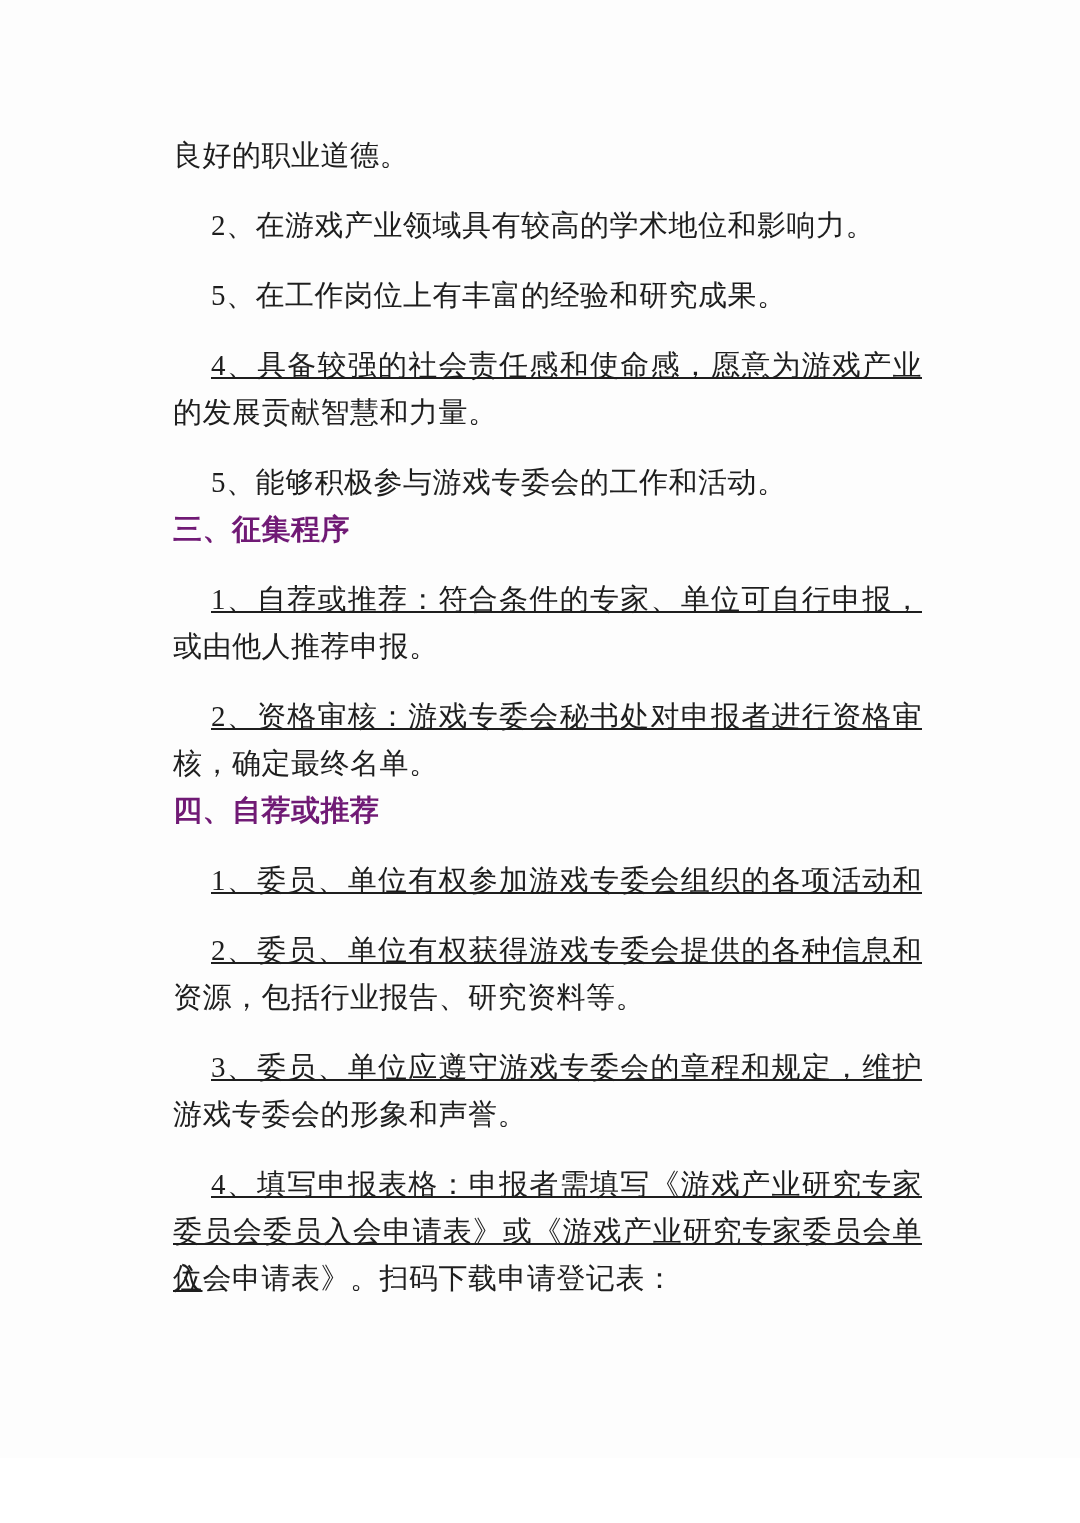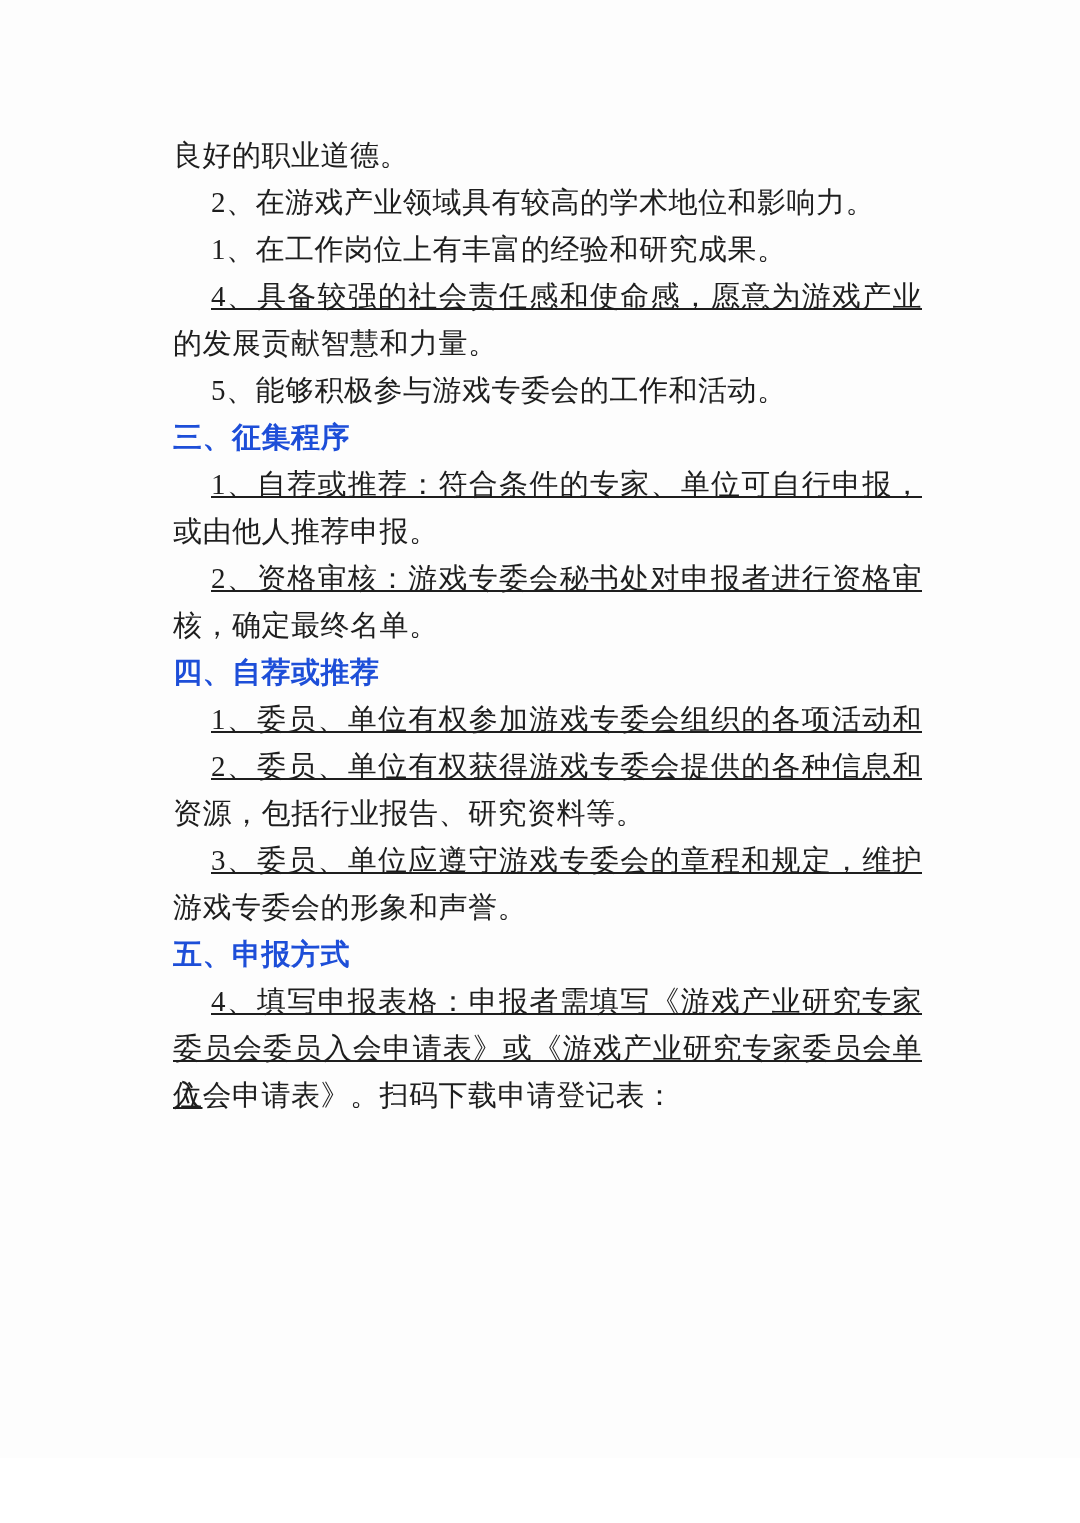--- a/index.html
+++ b/index.html
@@ -24,52 +24,52 @@
     font-size: 29px;
     line-height: 47px;
     height: 47px;
     color: #1e1e1e;
     letter-spacing: 0.5px;
     text-align: left;
     font-weight: 400;
   }
   .line.indent {
     text-indent: 38px;
+    margin-top: 23px;
   }
   .line.justify {
     text-align: justify;
     text-align-last: justify;
     text-justify: inter-character;
     text-decoration: underline;
   }
   .line.heading {
     font-weight: 700;
-    color: #1d4ed8;
+    color: #701a75;
   }
 </style>
 </head>
 <body>
 
 <div class="page" style="background: rgb(253, 253, 253);">
   <div class="text-block" id="lines-container">
       <div class="line">良好的职业道德。</div>
       <div class="line indent">2、在游戏产业领域具有较高的学术地位和影响力。</div>
-      <div class="line indent">1、在工作岗位上有丰富的经验和研究成果。</div>
+      <div class="line indent">5、在工作岗位上有丰富的经验和研究成果。</div>
       <div class="line indent justify">4、具备较强的社会责任感和使命感，愿意为游戏产业</div>
       <div class="line">的发展贡献智慧和力量。</div>
       <div class="line indent">5、能够积极参与游戏专委会的工作和活动。</div>
       <div class="line heading">三、征集程序</div>
       <div class="line indent justify">1、自荐或推荐：符合条件的专家、单位可自行申报，</div>
       <div class="line">或由他人推荐申报。</div>
       <div class="line indent justify">2、资格审核：游戏专委会秘书处对申报者进行资格审</div>
       <div class="line">核，确定最终名单。</div>
       <div class="line heading">四、自荐或推荐</div>
       <div class="line indent justify">1、委员、单位有权参加游戏专委会组织的各项活动和</div>
       <div class="line indent justify">2、委员、单位有权获得游戏专委会提供的各种信息和</div>
       <div class="line">资源，包括行业报告、研究资料等。</div>
       <div class="line indent justify">3、委员、单位应遵守游戏专委会的章程和规定，维护</div>
       <div class="line">游戏专委会的形象和声誉。</div>
-      <div class="line heading">五、申报方式</div>
       <div class="line indent justify">4、填写申报表格：申报者需填写《游戏产业研究专家</div>
       <div class="line justify">委员会委员入会申请表》或《游戏产业研究专家委员会单位</div>
       <div class="line">入会申请表》。扫码下载申请登记表：</div>
     </div>
 </div>
 
 </body></html>

